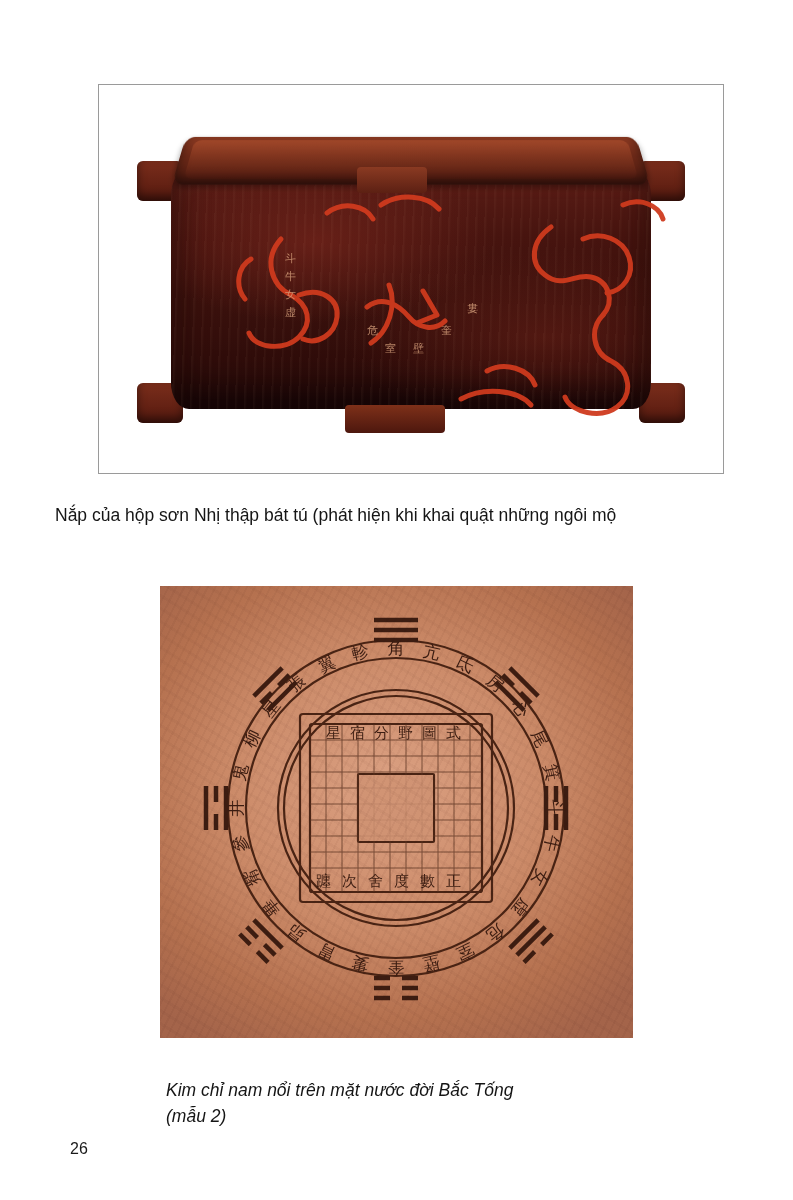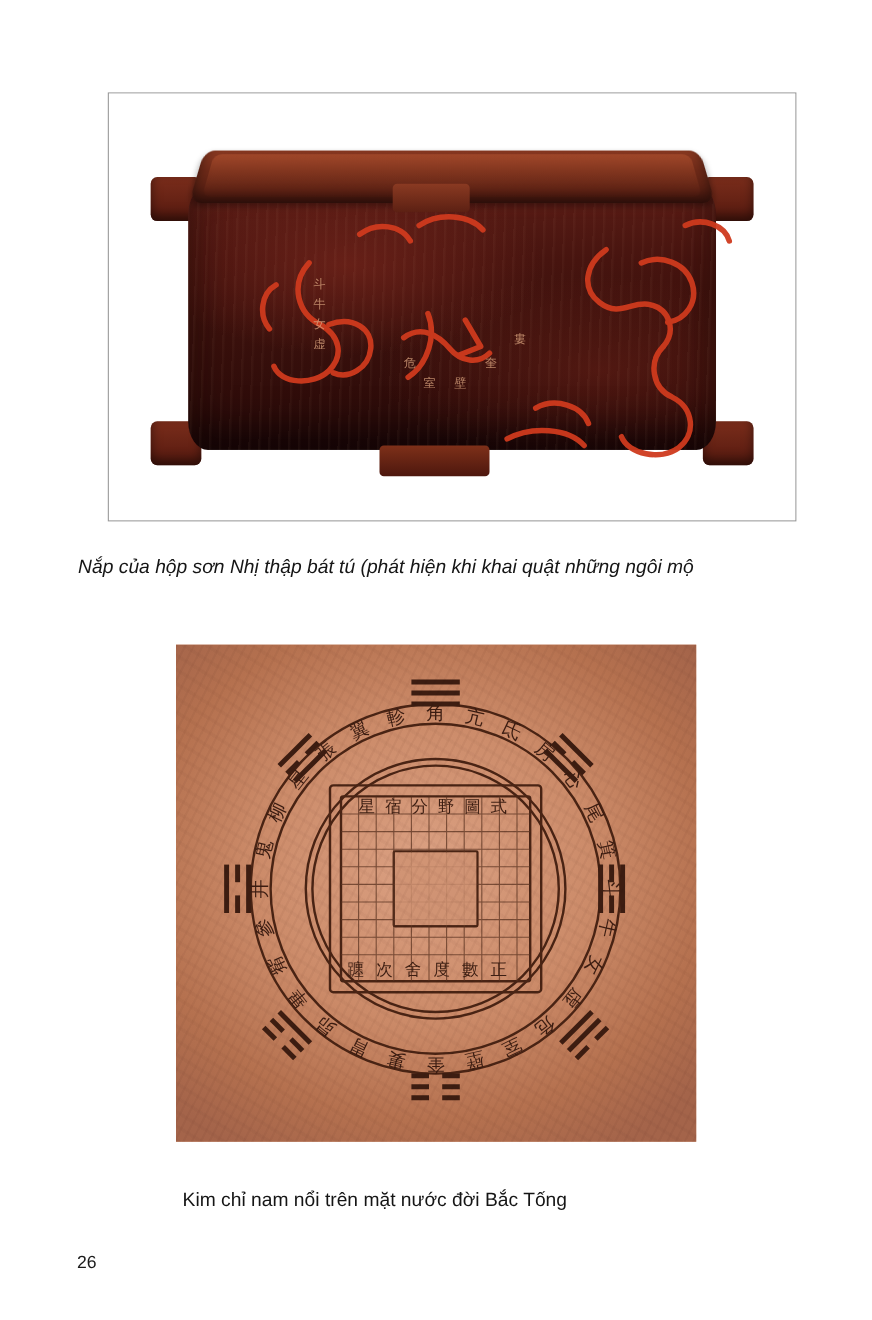--- a/index.html
+++ b/index.html
@@ -147,25 +147,23 @@
     opacity: .8;
   }
 
   
   .caption1 {
     position: absolute;
     left: 55px;
     top: 502px;
     width: 680px;
     font-family: "Liberation Sans", sans-serif;
-    font-style: italic;
     font-size: 17.5px;
     line-height: 26px;
     color: #151515;
-    margin-left: 16px;
   }
 
   
   .fig2-frame {
     position: absolute;
     left: 160px;
     top: 586px;
     width: 473px;
     height: 452px;
     overflow: hidden;
@@ -194,20 +192,21 @@
     height: 100%;
   }
 
   
   .caption2 {
     position: absolute;
     left: 166px;
     top: 1077px;
     width: 560px;
     font-family: "Liberation Sans", sans-serif;
+    font-style: italic;
     font-size: 17.5px;
     line-height: 26px;
     color: #151515;
   }
 
   
   .page-number {
     position: absolute;
     left: 50px;
     top: 1140px;
@@ -417,17 +416,18 @@
           <text x="234" y="300">度</text>
             <text x="260" y="300">數</text>
             <text x="286" y="300">正</text>
         </g>
       </svg>
     </div>
   </div>
 
   <div class="caption2">
     <div>Kim chỉ nam nổi trên mặt nước đời Bắc Tống</div>
+    <div>(mẫu 2)</div>
   </div>
 
   <div class="page-number">26</div>
 
 </div>
 
 </body></html>

